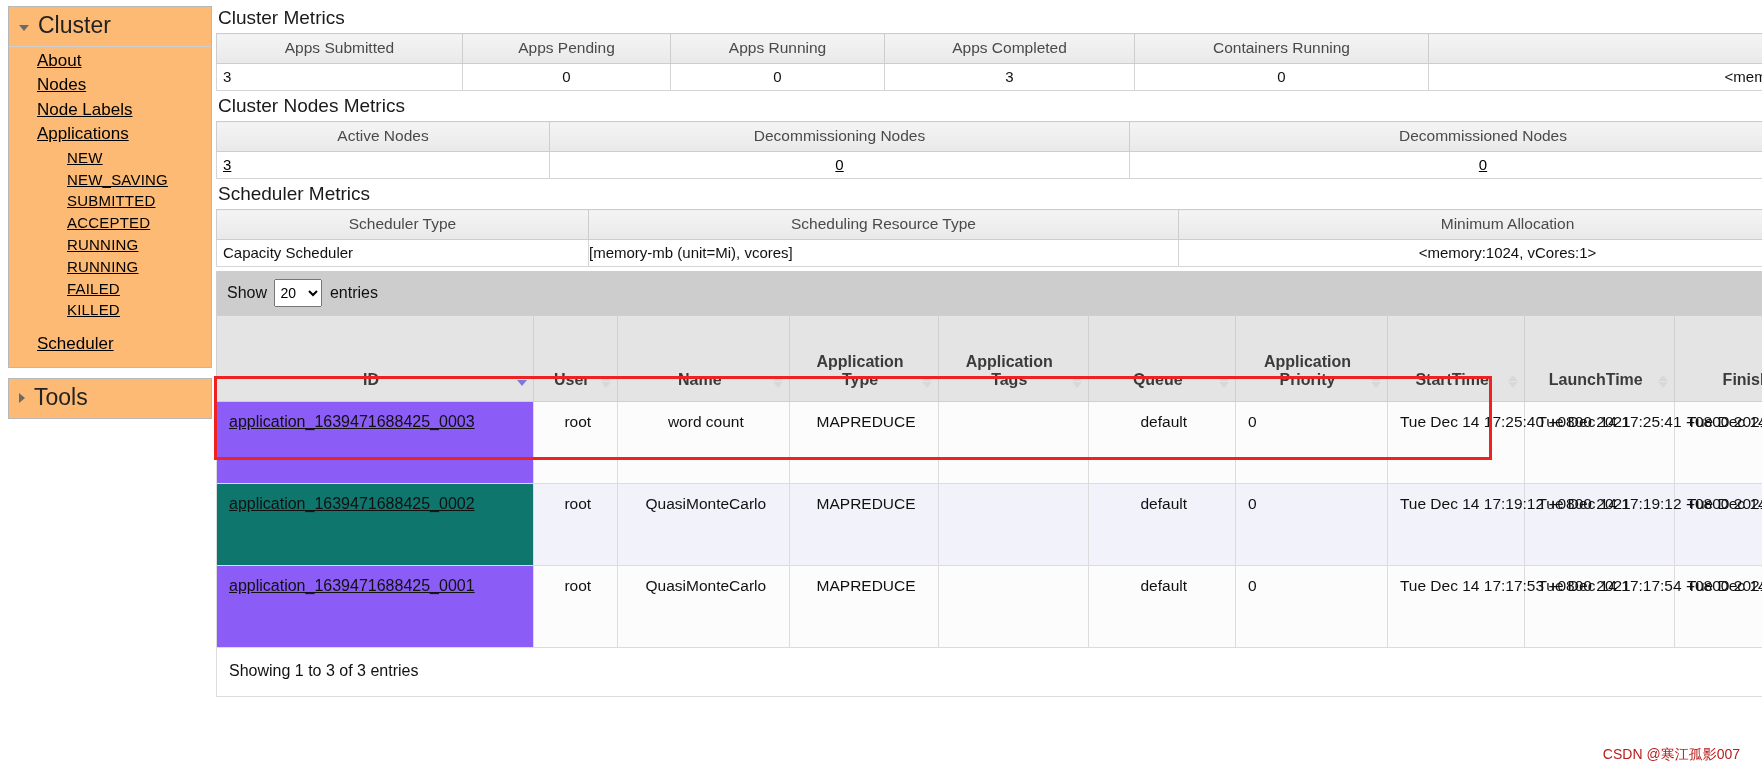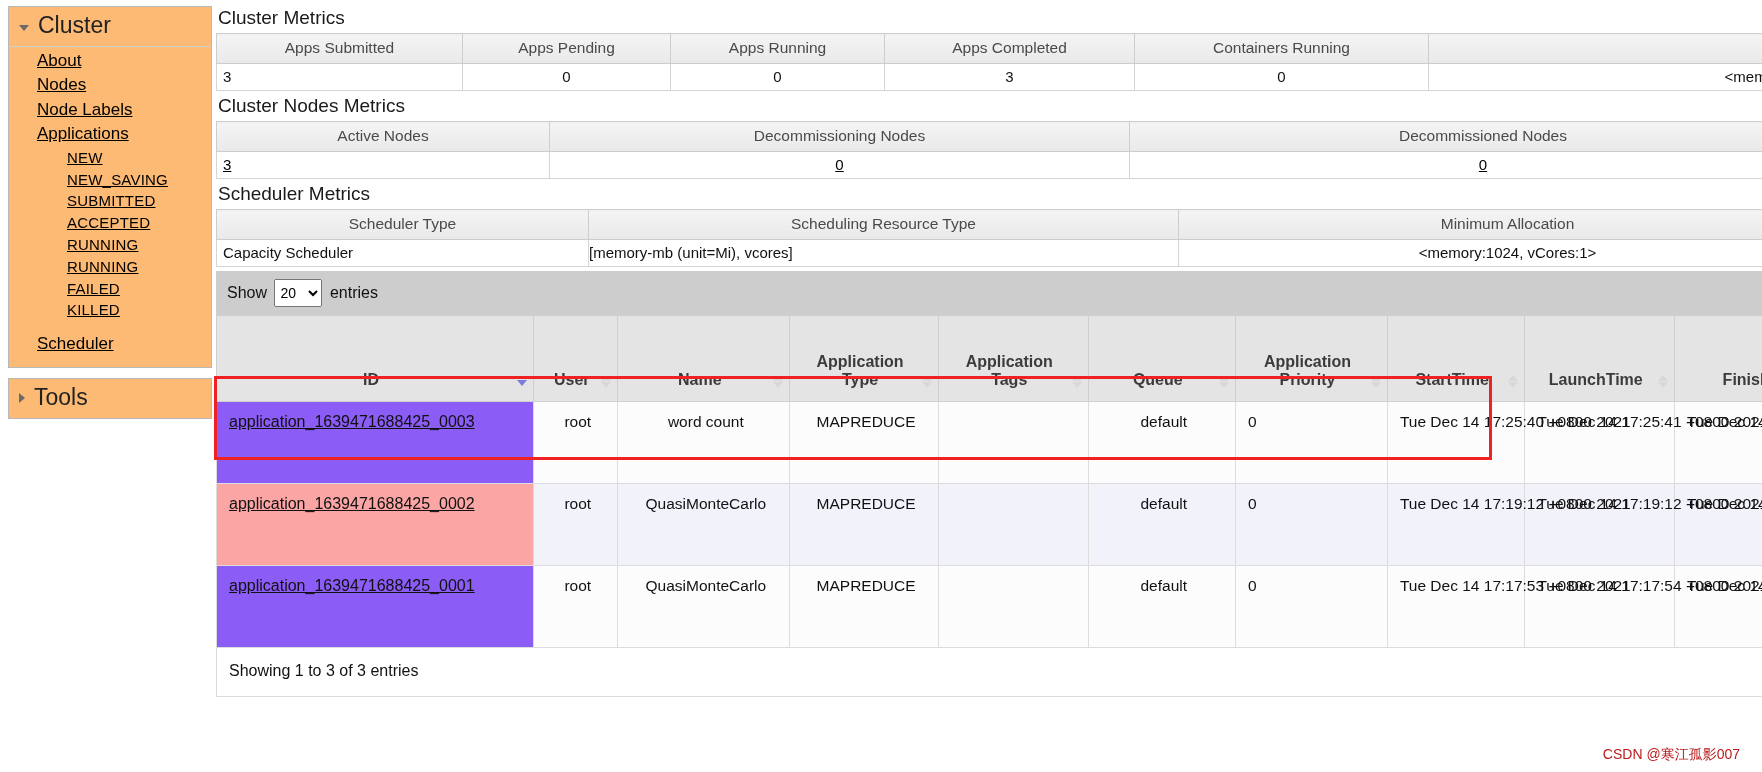--- a/index.html
+++ b/index.html
@@ -178,21 +178,21 @@
     padding: 10px 8px 10px 12px;
     vertical-align: top;
     line-height: 1.25;
     color: #111;
     height: 82px;
   }
   table.dt tbody td:first-child { border-left: 1px solid #dcdcdc; }
   tr.row-odd  td { background: #fcfcfc; }
   tr.row-even td { background: #f2f2fb; }
   tr.row-odd td.c-id  { background: #8b5cf6; }
-  tr.row-even td.c-id { background: #fca5a5; padding-left: 12px; }
+  tr.row-even td.c-id { background: #0f766e; padding-left: 12px; }
   td.c-id a {
     color: #111;
     text-decoration: underline;
     font-size: 16px;
     white-space: nowrap;
   }
   td.c-name, td.c-user, td.c-type, td.c-queue { text-align: center; }
   td.c-time { white-space: nowrap; }
 
   .dt-bottom {

